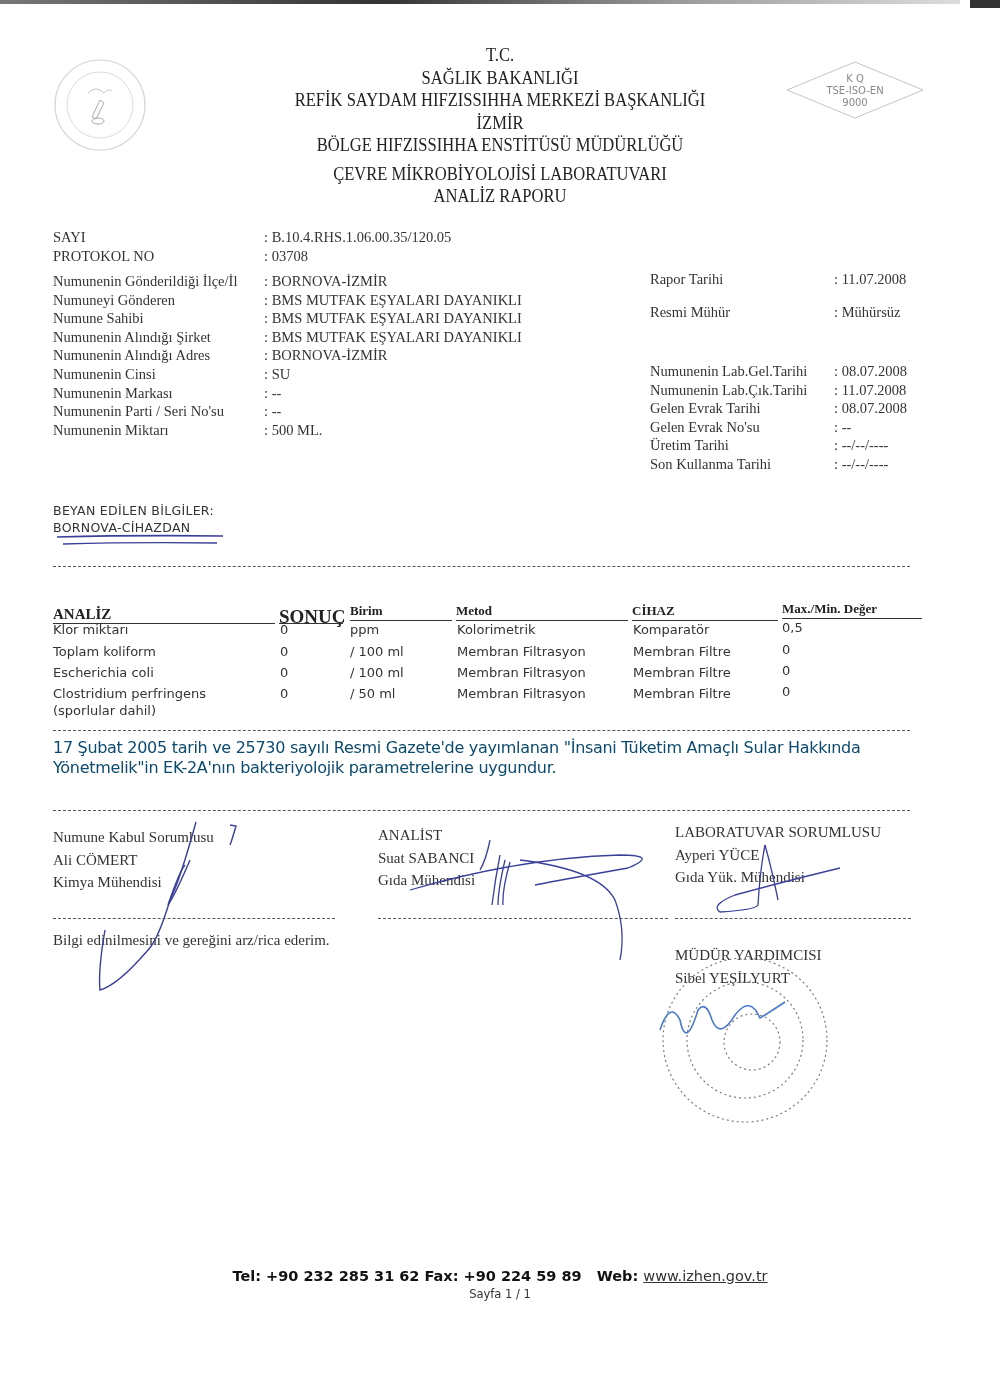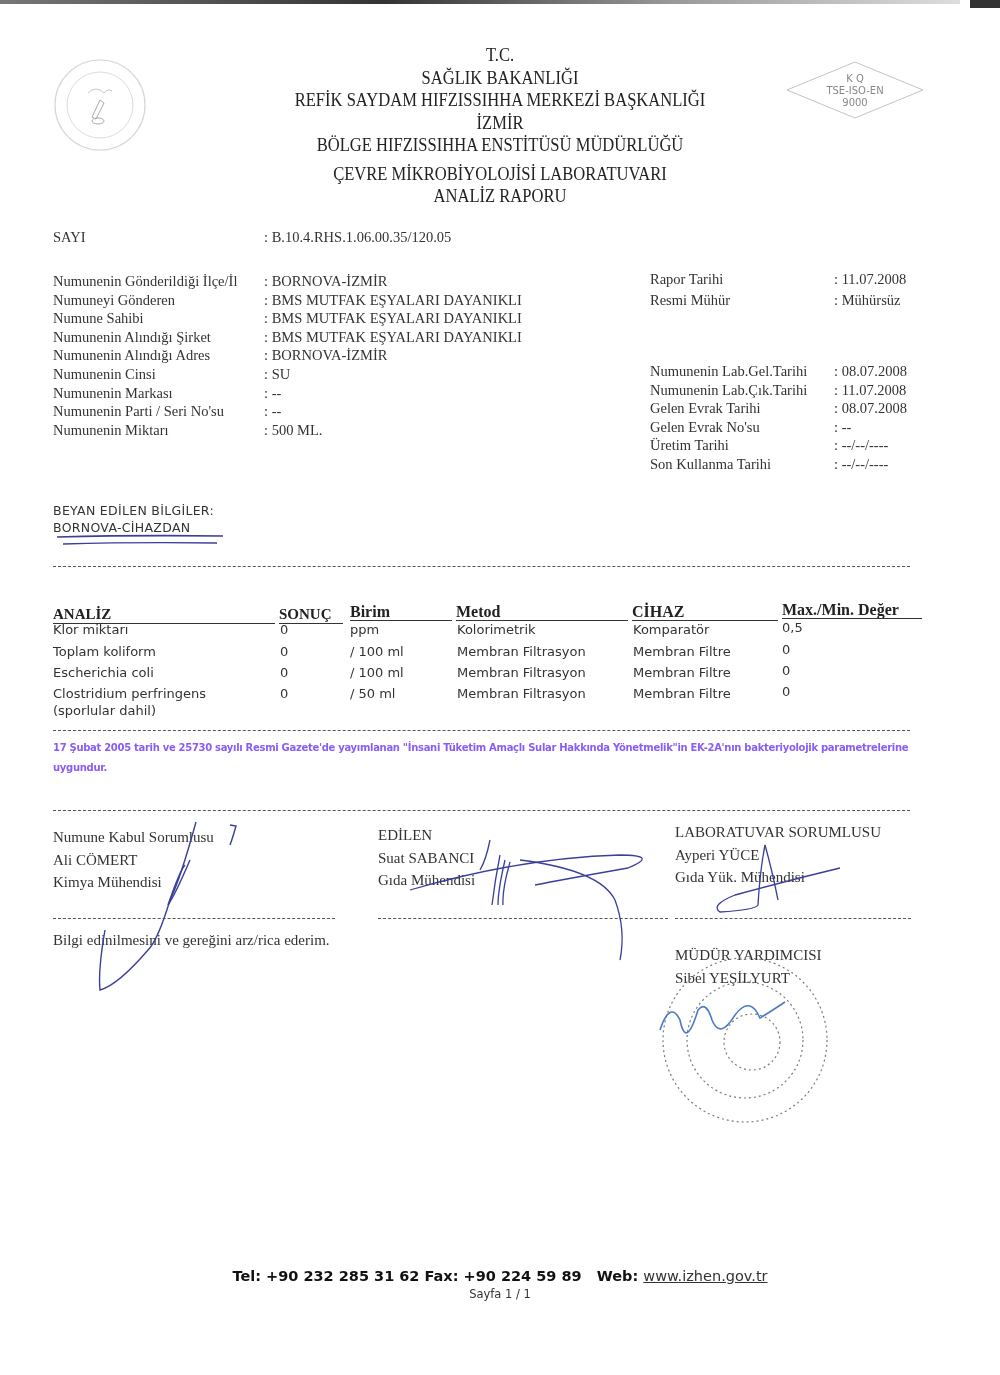--- a/index.html
+++ b/index.html
@@ -18,25 +18,25 @@
 
   .field { position:absolute; font-size:14.5px; line-height:18.6px; color:#333; }
   .field .row { white-space:nowrap; height:18.6px; }
   .lbl { display:inline-block; }
   .val { position:absolute; }
 
   .beyan { position:absolute; left:53px; top:502px; font-size:12.5px; line-height:17px; color:#333; letter-spacing:0.3px; }
 
   .dash { position:absolute; height:0; border-top:1px dashed #555; }
 
-  .tbl-head { position:absolute; font-size:16px; font-weight:bold; color:#222; }
+  .tbl-head { position:absolute; font-size:13px; font-weight:bold; color:#222; }
   .uline { position:absolute; height:1px; background:#333; }
   .cell { position:absolute; font-size:13px; color:#333; white-space:nowrap; }
 
-  .note { position:absolute; left:53px; top:738px; width:880px; font-size:10px; line-height:20px; color:#8b5cf6; letter-spacing:-0.3px;font-weight:bold; }
+  .note { position:absolute; left:53px; top:738px; width:880px; font-size:16px; line-height:20px; color:#0c4a6e; letter-spacing:-0.3px; }
 
   .sig { position:absolute; font-size:15px; line-height:22.5px; color:#333; }
 
   .footer { position:absolute; left:0; width:1000px; text-align:center; }
   .footer .b { font-weight:bold; font-size:14.5px; line-height:18px; color:#111; }
   .footer .s { font-size:11.5px; color:#333; line-height:18px; }
   .footer a { color:#333; text-decoration:underline; font-weight:normal; }
   svg.ink { position:absolute; overflow:visible; pointer-events:none; }
 </style>
 </head>
@@ -68,41 +68,45 @@
   <div>BÖLGE HIFZISSIHHA ENSTİTÜSÜ MÜDÜRLÜĞÜ</div>
   <div class="gap"></div>
   <div>ÇEVRE MİKROBİYOLOJİSİ LABORATUVARI</div>
   <div>ANALİZ RAPORU</div>
 </div>
 
 <div class="field serif" style="left:53px; top:228px; width:520px;">
   <div class="row" style="position:relative;">
     <span class="lbl">SAYI</span>
     <span class="val" style="left:211px;">: B.10.4.RHS.1.06.00.35/120.05</span>
+  </div>
+  <div class="row" style="position:relative;">
+    <span class="lbl">PROTOKOL NO</span>
+    <span class="val" style="left:211px;">: 03708</span>
   </div>
 </div>
 
 <div class="field serif" id="sample-info" style="left:53px; top:272px; width:560px;">
     <div class="row" style="position: relative;"><span class="lbl">Numunenin Gönderildiği İlçe/İl</span><span class="val" style="left: 211px;">: BORNOVA-İZMİR</span></div>
     <div class="row" style="position: relative;"><span class="lbl">Numuneyi Gönderen</span><span class="val" style="left: 211px;">: BMS MUTFAK EŞYALARI DAYANIKLI</span></div>
     <div class="row" style="position: relative;"><span class="lbl">Numune Sahibi</span><span class="val" style="left: 211px;">: BMS MUTFAK EŞYALARI DAYANIKLI</span></div>
     <div class="row" style="position: relative;"><span class="lbl">Numunenin Alındığı Şirket</span><span class="val" style="left: 211px;">: BMS MUTFAK EŞYALARI DAYANIKLI</span></div>
     <div class="row" style="position: relative;"><span class="lbl">Numunenin Alındığı Adres</span><span class="val" style="left: 211px;">: BORNOVA-İZMİR</span></div>
     <div class="row" style="position: relative;"><span class="lbl">Numunenin Cinsi</span><span class="val" style="left: 211px;">: SU</span></div>
     <div class="row" style="position: relative;"><span class="lbl">Numunenin Markası</span><span class="val" style="left: 211px;">:  --</span></div>
     <div class="row" style="position: relative;"><span class="lbl">Numunenin Parti / Seri No'su</span><span class="val" style="left: 211px;">:  --</span></div>
     <div class="row" style="position: relative;"><span class="lbl">Numunenin Miktarı</span><span class="val" style="left: 211px;">: 500 ML.</span></div>
   </div>
 
 <div class="field serif" style="left:650px; top:270px; width:290px;">
   <div class="row" style="position:relative;">
     <span class="lbl">Rapor Tarihi</span>
     <span class="val" style="left:184px;">: 11.07.2008</span>
   </div>
-  <div class="row" style="position:relative; margin-top:2px;">
+  <div class="row" style="position:relative; margin-top:14px;">
     <span class="lbl">Resmi Mühür</span>
     <span class="val" style="left:184px;">: Mühürsüz</span>
   </div>
 </div>
 <div class="field serif" id="report-dates" style="left:650px; top:362px; width:290px;">
     <div class="row" style="position: relative;"><span class="lbl">Numunenin Lab.Gel.Tarihi</span><span class="val" style="left: 184px;">: 08.07.2008</span></div>
     <div class="row" style="position: relative;"><span class="lbl">Numunenin Lab.Çık.Tarihi</span><span class="val" style="left: 184px;">: 11.07.2008</span></div>
     <div class="row" style="position: relative;"><span class="lbl">Gelen Evrak Tarihi</span><span class="val" style="left: 184px;">: 08.07.2008</span></div>
     <div class="row" style="position: relative; font-family: Liberation Serif, serif;"><span class="lbl">Gelen Evrak No'su</span><span class="val" style="left: 184px;">:  --</span></div>
     <div class="row" style="position: relative;"><span class="lbl">Üretim Tarihi</span><span class="val" style="left: 184px;">:  --/--/----</span></div>
@@ -116,21 +120,21 @@
 <svg class="ink" style="left:55px; top:534px; width:170px; height:14px;">
   <path d="M2 3 Q80 1 168 2" fill="none" stroke="#3a3f9a" stroke-width="1.6"></path>
   <path d="M8 10 Q80 8 162 9" fill="none" stroke="#3a3f9a" stroke-width="1.4"></path>
 </svg>
 
 <div class="dash" style="left:53px; top:566px; width:857px;"></div>
 
 <div>
   <div class="tbl-head serif" style="left:53px; top:606px; font-size:15px;">ANALİZ</div>
   <div class="uline" style="left:53px; top:623px; width:222px;"></div>
-  <div class="tbl-head serif" style="left:279px; top:606px; font-size:15px;">SONUÇ</div>
+  <div class="tbl-head serif" style="left:279px; top:606px; font-size:19px;">SONUÇ</div>
   <div class="uline" style="left:279px; top:623px; width:64px;"></div>
   <div class="tbl-head serif" style="left:350px; top:603px;">Birim</div>
   <div class="uline" style="left:350px; top:620px; width:102px;"></div>
   <div class="tbl-head serif" style="left:456px; top:603px;">Metod</div>
   <div class="uline" style="left:456px; top:620px; width:172px;"></div>
   <div class="tbl-head serif" style="left:632px; top:603px;">CİHAZ</div>
   <div class="uline" style="left:632px; top:620px; width:146px;"></div>
   <div class="tbl-head serif" style="left:782px; top:601px;">Max./Min. Değer</div>
   <div class="uline" style="left:782px; top:618px; width:140px;"></div>
   <div id="table-rows">
@@ -175,21 +179,21 @@
 <div class="note sans">17 Şubat 2005 tarih ve 25730 sayılı Resmi Gazete'de yayımlanan "İnsani Tüketim Amaçlı Sular Hakkında Yönetmelik"in EK-2A'nın bakteriyolojik parametrelerine uygundur.</div>
 
 <div class="dash" style="left:53px; top:810px; width:857px;"></div>
 
 <div class="sig serif" style="left:53px; top:826px;">
   <div>Numune Kabul Sorumlusu</div>
   <div>Ali CÖMERT</div>
   <div>Kimya Mühendisi</div>
 </div>
 <div class="sig serif" style="left:378px; top:824px;">
-  <div>EDİLEN</div>
+  <div>ANALİST</div>
   <div>Suat SABANCI</div>
   <div>Gıda Mühendisi</div>
 </div>
 <div class="sig serif" style="left:675px; top:821px;">
   <div>LABORATUVAR SORUMLUSU</div>
   <div>Ayperi YÜCE</div>
   <div>Gıda Yük. Mühendisi</div>
 </div>
 
 <div class="dash" style="left:53px; top:918px; width:282px;"></div>

